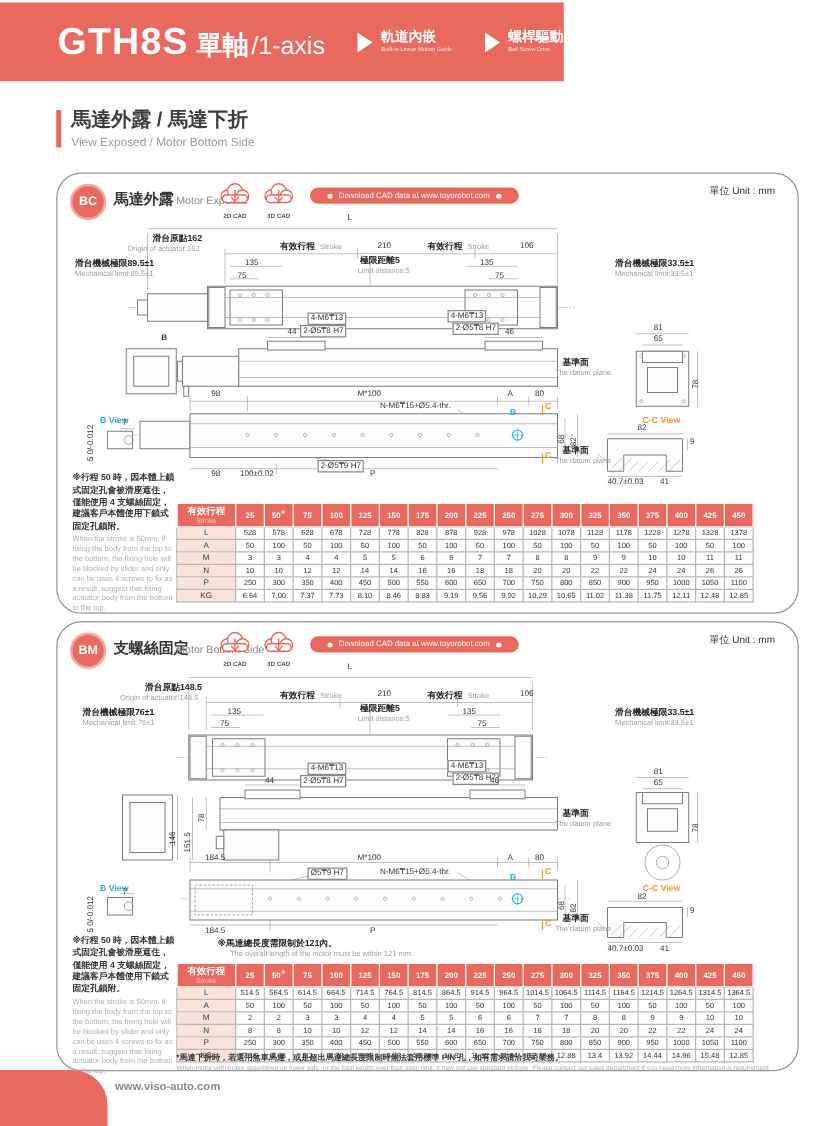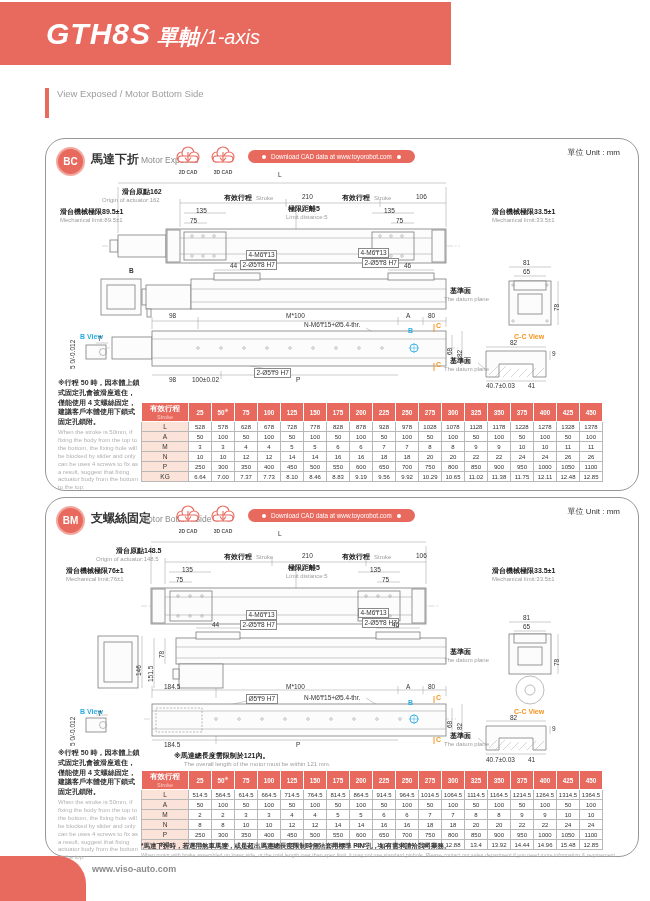--- a/index.html
+++ b/index.html
@@ -1,21 +1,21 @@
 <!DOCTYPE html>
 <html><head>
 <meta charset="utf-8">
 <style>
   html,body{margin:0;padding:0;background:#fff;}
   .page{position:relative;width:650px;height:901px;background:#fff;overflow:hidden;
         font-family:"Liberation Sans","DejaVu Sans",sans-serif;}
   
   .banner{position:absolute;left:0;top:2px;width:451px;height:63px;background:#e8695e;
           display:flex;align-items:center;color:#fff;}
-  .banner-title{margin-left:46px;white-space:nowrap;font-style:italic;}
+  .banner-title{margin-left:46px;white-space:nowrap;}
   .bt-model{font-size:30px;font-weight:bold;letter-spacing:1px;}
   .bt-axis-zh{font-size:21px;font-weight:bold;margin-left:6px;}
   .bt-axis-en{font-size:20px;font-weight:300;margin-left:2px;}
   .features{display:flex;gap:26px;margin-left:26px;}
   .feature{display:flex;align-items:center;gap:7px;}
   .tri{width:0;height:0;border-top:8px solid transparent;border-bottom:8px solid transparent;
        border-left:12px solid #fff;}
   .f-zh{font-size:11px;font-weight:bold;line-height:1.2;}
   .f-en{font-size:4.6px;opacity:.85;line-height:1.3;}
   
@@ -89,30 +89,47 @@
 </style>
 </head>
 <body>
 
 <div class="page">
 
   <div class="banner">
     <div class="banner-title">
       <span class="bt-model">GTH8S</span><span class="bt-axis-zh">單軸</span><span class="bt-axis-en">/1-axis</span>
     </div>
+    <div class="features">
+      <div class="feature">
+        <span class="tri"></span>
+        <span>
+          <div class="f-zh">軌道內嵌</div>
+          <div class="f-en">Built-in Linear Motion Guide</div>
+        </span>
+      </div>
+      <div class="feature">
+        <span class="tri"></span>
+        <span>
+          <div class="f-zh">螺桿驅動</div>
+          <div class="f-en">Ball Screw Drive</div>
+        </span>
+      </div>
+    </div>
   </div>
 
   <div class="sec-head">
     <div class="sec-bar"></div>
+    <div class="sec-zh">馬達外露 / 馬達下折</div>
     <div class="sec-en">View Exposed / Motor Bottom Side</div>
   </div>
 
   <div class="specbox" id="box-bc">
     <div class="badge">BC</div>
-    <div class="sect-title-zh">馬達下折</div>
+    <div class="sect-title-zh">馬達外露</div>
     <div class="sect-title-en">Motor Exposed</div>
     <div class="cadicon cad1">
       <svg width="30" height="22" viewBox="0 0 30 22">
         <g stroke="#e8695e" fill="#fff" stroke-width="1.1">
           <circle cx="9" cy="13" r="5"></circle>
             <circle cx="15" cy="9" r="6"></circle>
             <circle cx="21" cy="13" r="5"></circle>
           <rect x="5" y="12" width="20" height="6" rx="3"></rect>
         </g>
         <path d="M15 8 v8 M12 13.5 l3 4 3-4" stroke="#e8695e" fill="none" stroke-width="1.1"></path>

